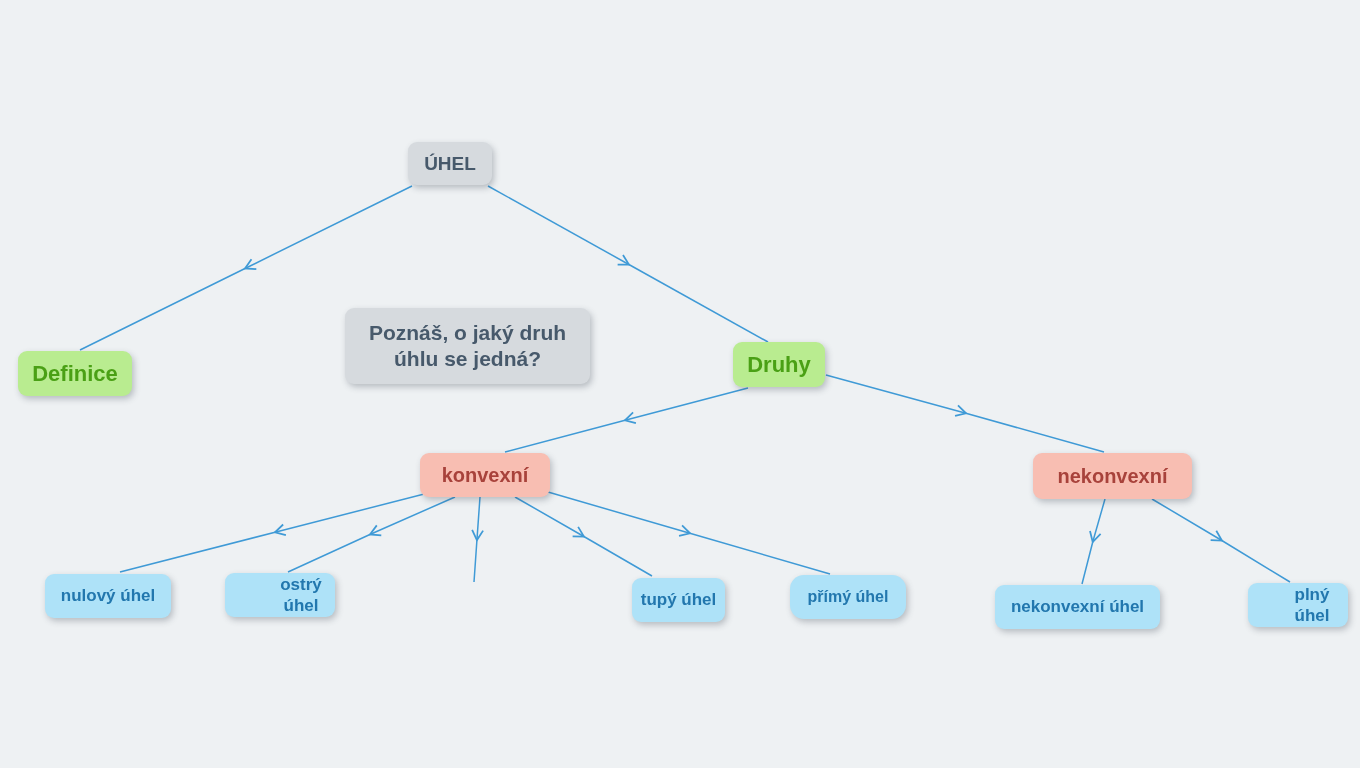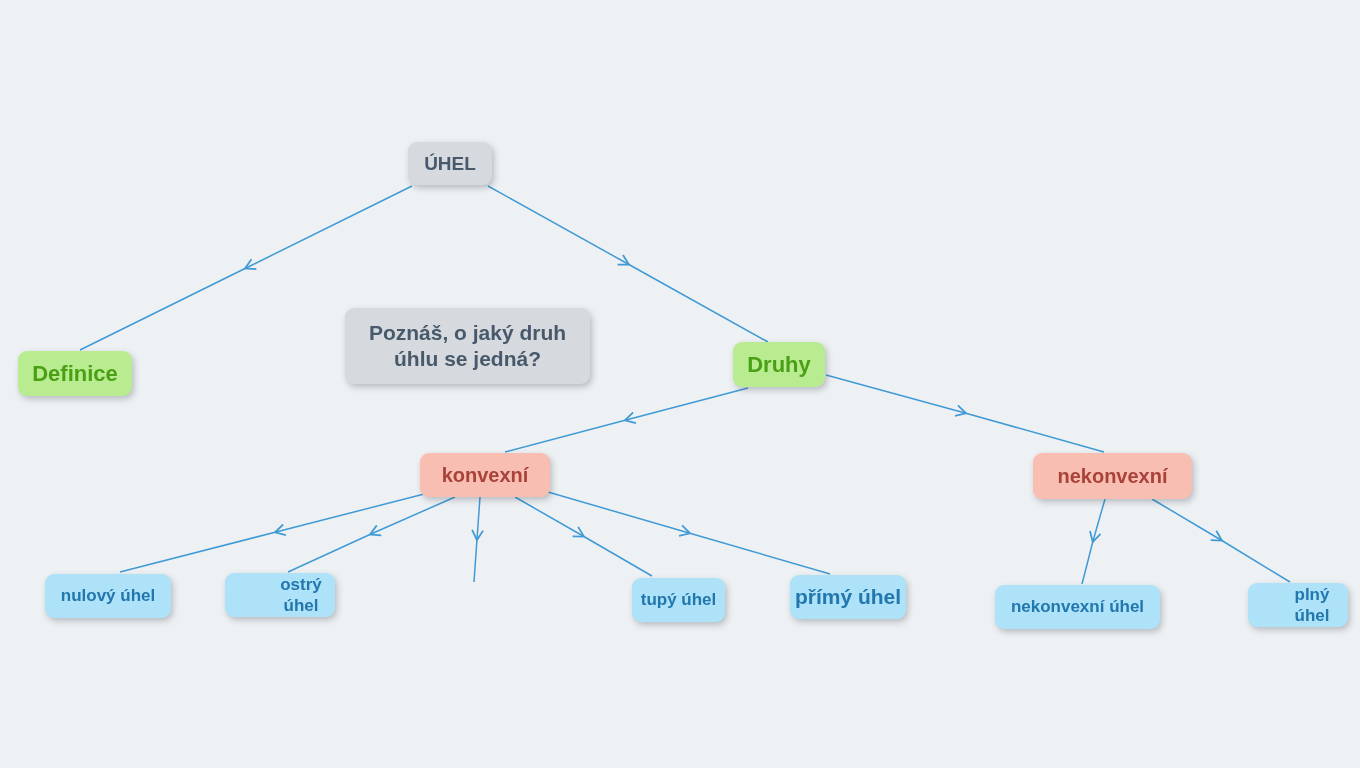--- a/index.html
+++ b/index.html
@@ -47,21 +47,21 @@
   .n-note        { left: 345px;  top: 308px; width: 245px; height: 76px; font-size: 21px; padding: 8px 16px; }
   .n-druhy       { left: 733px;  top: 342px; width: 92px;  height: 45px; font-size: 22px; }
   
   .n-konvexni    { left: 420px;  top: 453px; width: 130px; height: 44px; font-size: 20px; }
   .n-nekonvexni  { left: 1033px; top: 453px; width: 159px; height: 46px; font-size: 20px; }
   
   .n-nulovy      { left: 45px;   top: 574px; width: 126px; height: 44px; font-size: 17px; }
   .n-ostry       { left: 225px;  top: 573px; width: 110px; height: 44px; font-size: 17px; padding-left: 42px; }
   .n-pravy       { left: 414px;  top: 583px; width: 116px; height: 43px; font-size: 17px; }
   .n-tupy        { left: 608px;  top: 578px; width: 93px; height: 44px; font-size: 17px; margin-left: 24px; }
-  .n-primy       { left: 790px;  top: 575px; width: 116px; height: 44px; font-size: 21px; }
+  .n-primy       { left: 790px;  top: 575px; width: 116px; height: 44px; font-size: 16px; border-radius: 14px; }
   .n-nekonvexni-uhel { left: 995px; top: 585px; width: 165px; height: 44px; font-size: 17px; }
   .n-plny        { left: 1248px; top: 583px; width: 100px;  height: 44px; font-size: 17px; padding-left: 28px; }
 </style>
 </head>
 <body>
 
 <div class="canvas">
 
   <svg class="edges" width="1360" height="768" viewBox="0 0 1360 768" xmlns="http://www.w3.org/2000/svg">
     <defs>

